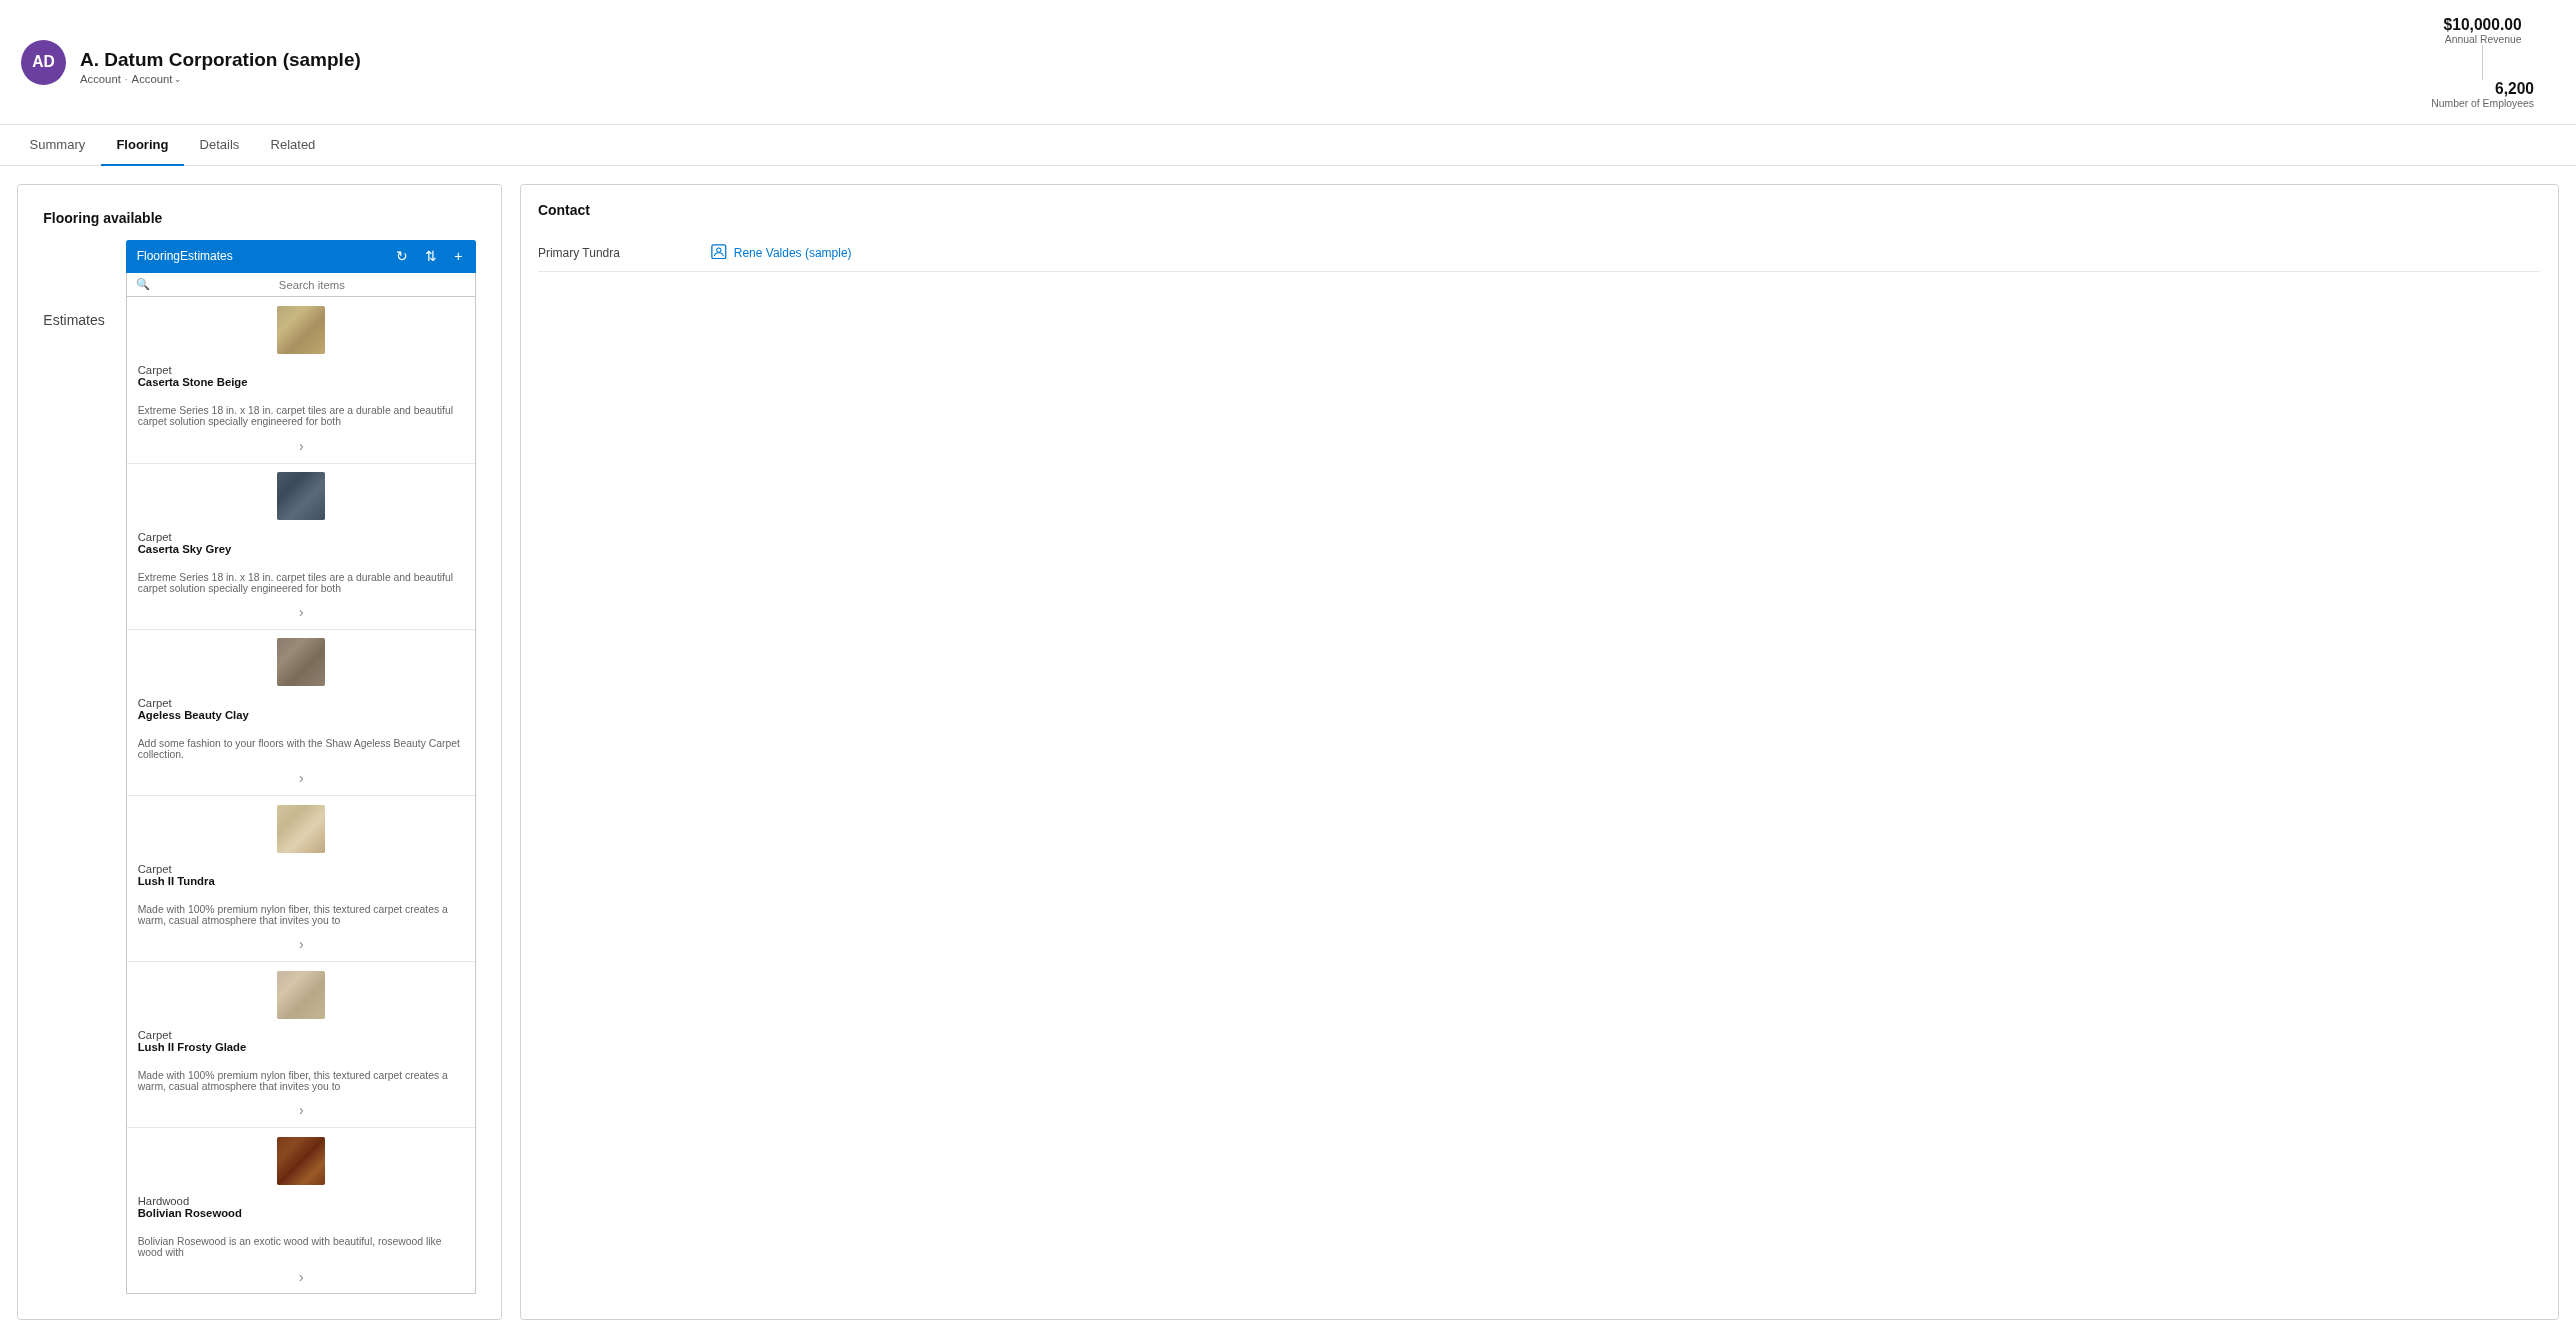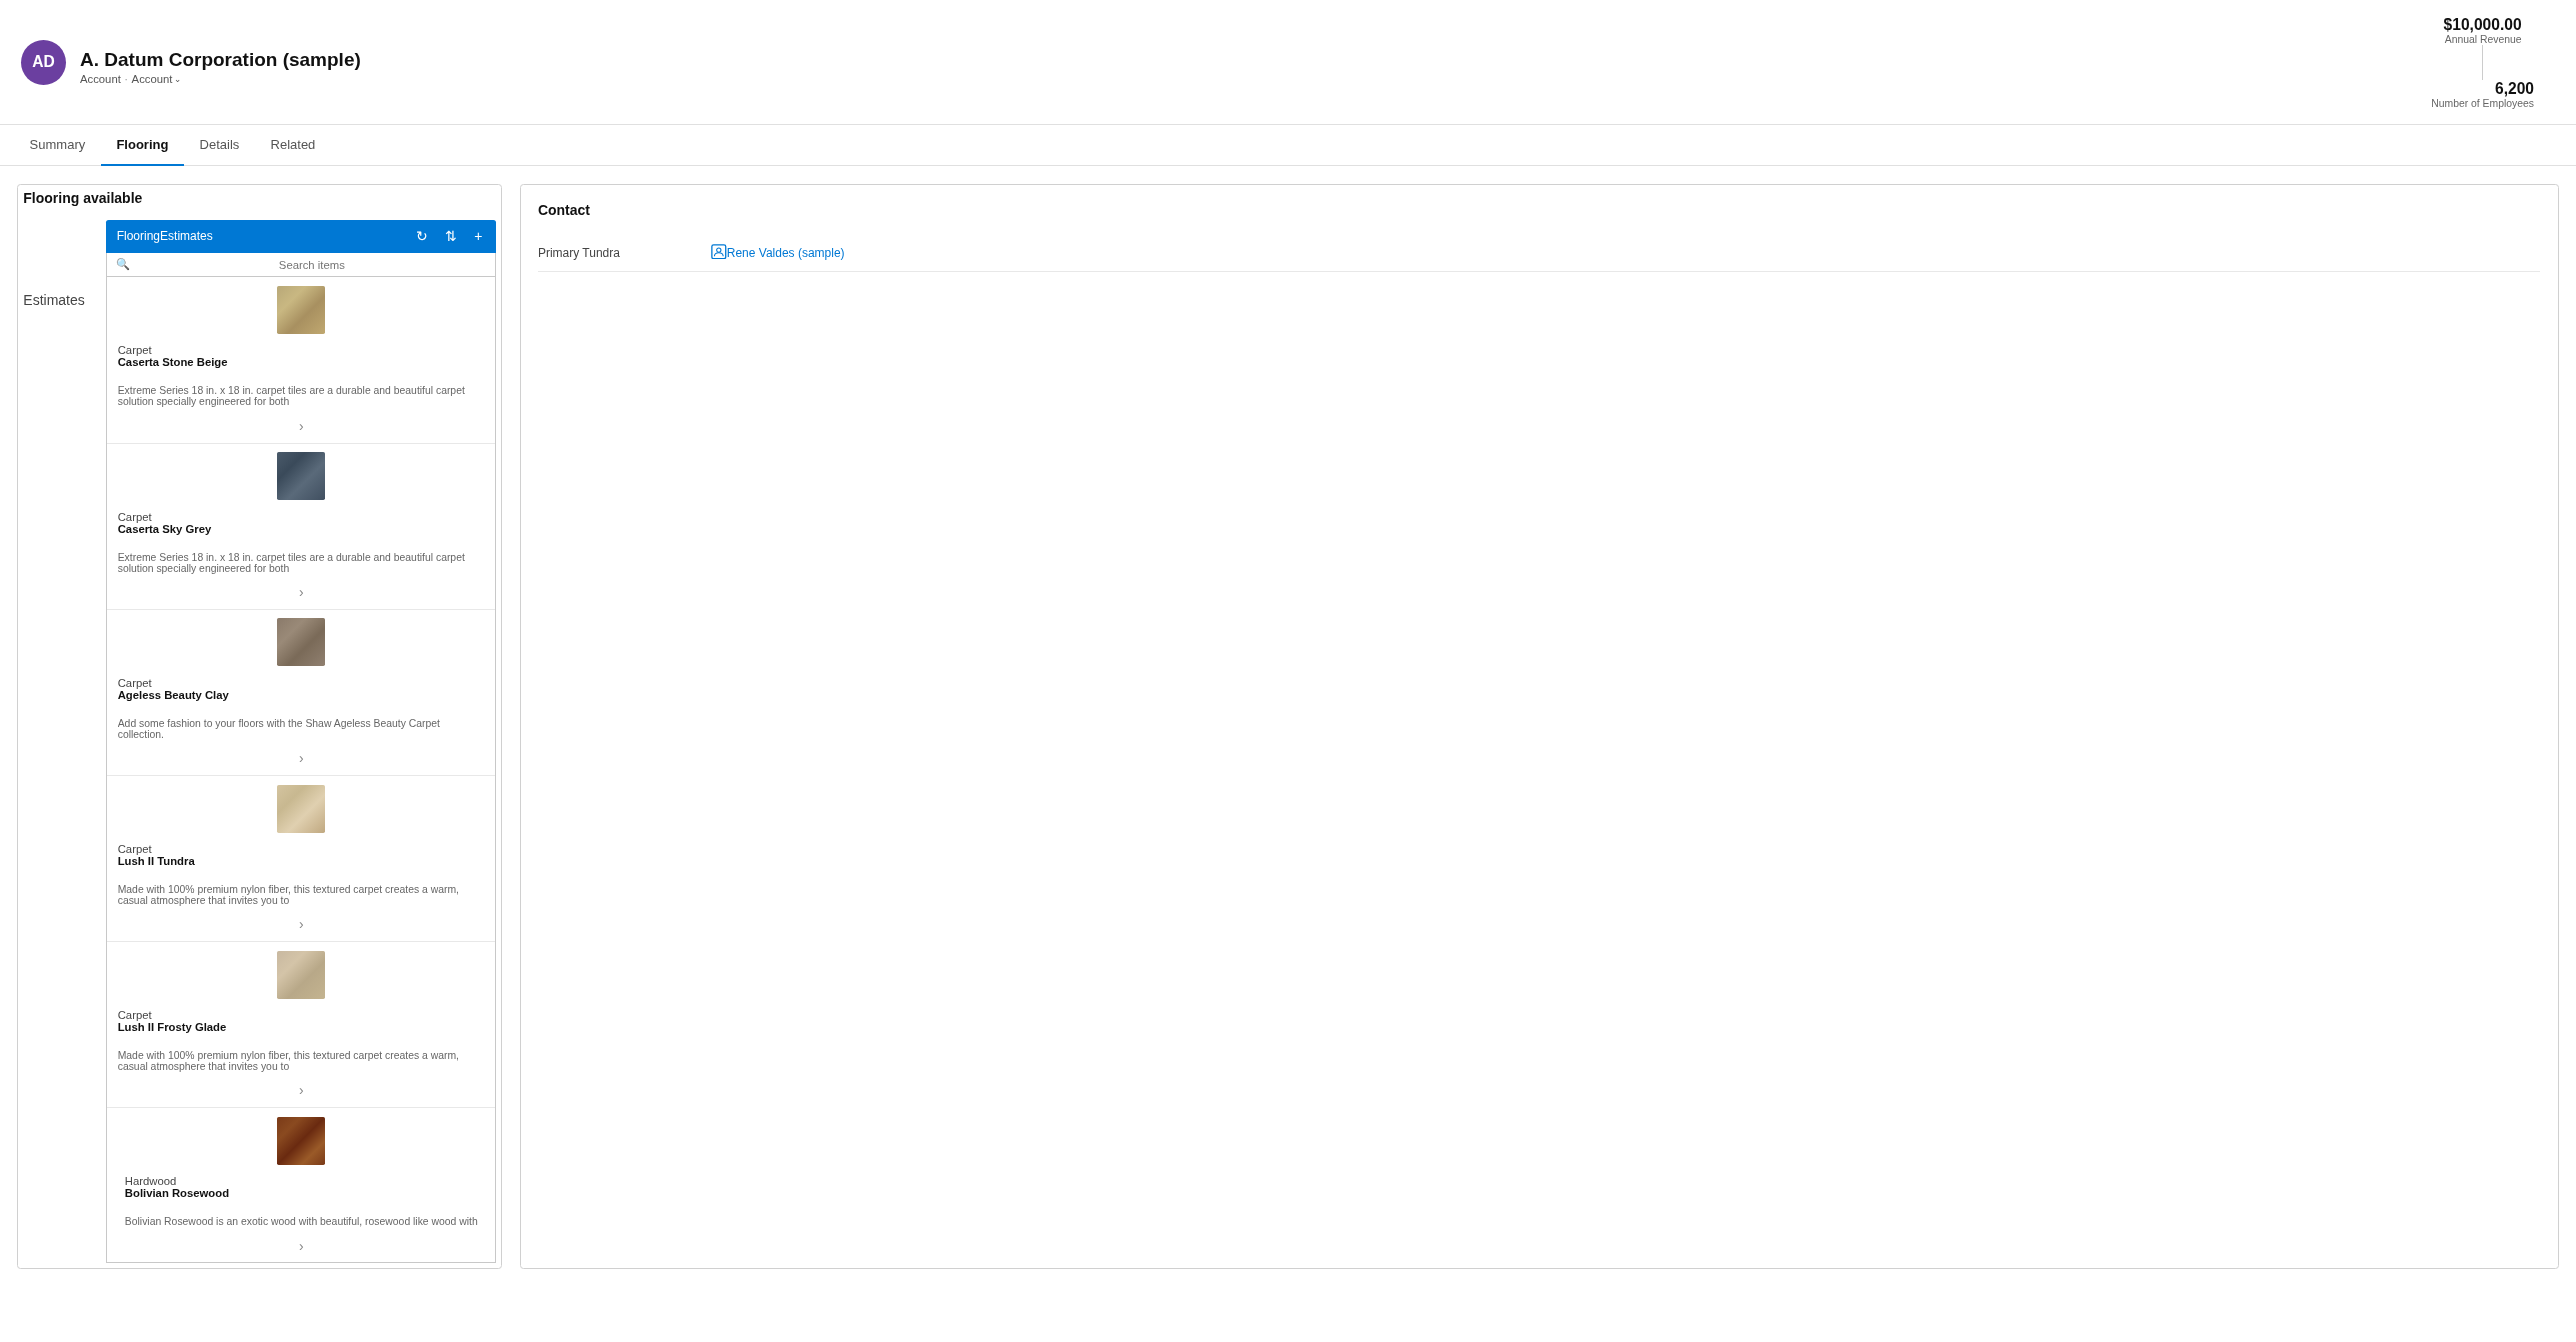--- a/index.html
+++ b/index.html
@@ -65,21 +65,21 @@
       gap: 17.3px;
       padding: 17.3px 17.3px;
     }
 
     
     .left-panel {
       width: 485px;
       border: 0.9px solid #d0d0d0;
       border-radius: 3.5px;
       background: #fff;
-      padding: 5px;
+      padding: 25px;
       flex-shrink: 0;
     }
     .panel-header {
       font-size: 14px;
       font-weight: 600;
       color: #111;
       margin-bottom: 14px;
     }
 
     
@@ -177,21 +177,21 @@
     .contact-header { font-size: 14px; font-weight: 600; color: #111; margin-bottom: 17.3px; }
     .contact-row {
       display: flex;
       align-items: center;
       gap: 17.3px;
       padding: 8.7px 0;
       border-bottom: 0.9px solid #e8e8e8;
     }
     .contact-label { font-size: 12px; color: #444; width: 156px; flex-shrink: 0; }
     .contact-value {
-      display: flex; align-items: center; 
+      display: flex; align-items: center; gap: 7px;
       font-size: 12px; color: #0078d4; font-weight: 500; cursor: pointer;
     }
 
     
     .thumb-caserta-beige { background: linear-gradient(135deg, #b8a878 0%, #c9b882 30%, #a89060 60%, #c0a870 100%); }
     .thumb-caserta-grey { background: linear-gradient(135deg, #4a5a6a 0%, #3a4a5a 30%, #5a6a7a 60%, #404f60 100%); }
     .thumb-ageless-clay { background: linear-gradient(135deg, #8a7a6a 0%, #9a8a78 30%, #7a6a58 60%, #908070 100%); }
     .thumb-lush-tundra { background: linear-gradient(135deg, #d4c4a0 0%, #c8b890 30%, #e0d0b0 60%, #c0a880 100%); }
     .thumb-lush-frosty { background: linear-gradient(135deg, #c8b8a0 0%, #d4c4a8 30%, #b8a888 60%, #c4b490 100%); }
     .thumb-hardwood { background: linear-gradient(135deg, #7a3a18 0%, #8a4a20 25%, #6a2a10 50%, #9a5a28 75%, #7a3a18 100%); }

